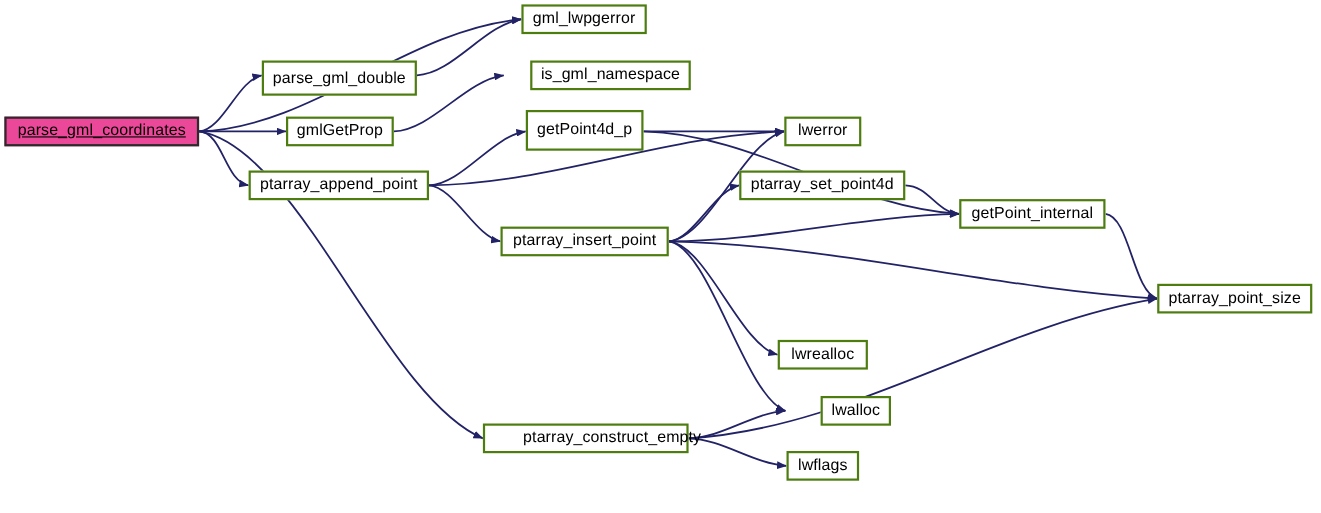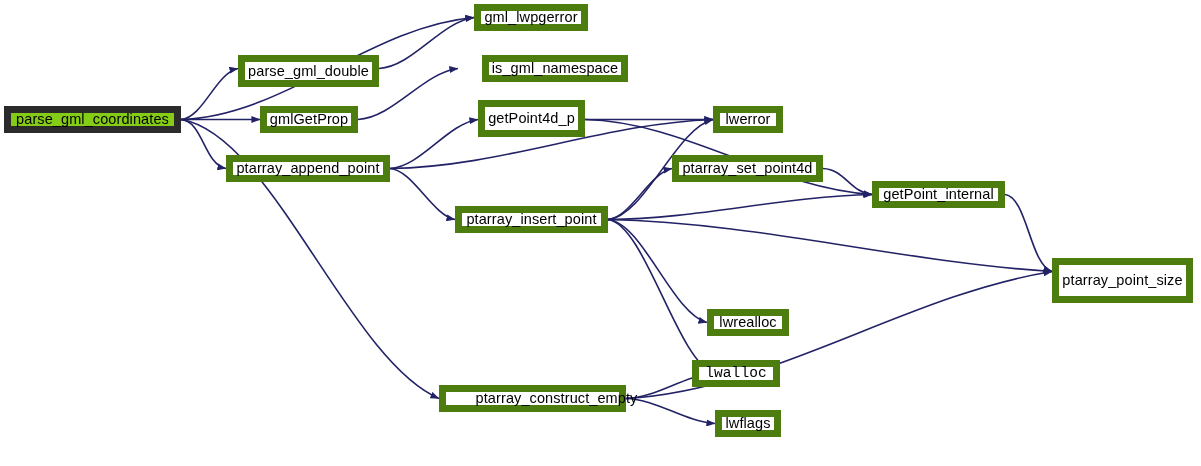--- a/index.html
+++ b/index.html
@@ -19,34 +19,35 @@
     position: absolute;
     left: 0;
     top: 0;
     width: 1201px;
     height: 466px;
     pointer-events: none;
   }
   .node {
     position: absolute;
     box-sizing: border-box;
-    border: 7px solid #4d7c0f;
+    border: 2px solid #4d7c0f;
     background: #ffffff;
     color: #000000;
     font-size: 14.5px;
     line-height: 1;
     display: flex;
     align-items: center;
     justify-content: center;
     white-space: nowrap;
     letter-spacing: 0.1px;
   }
   .node.current {
-    background: #84cc16;
+    background: #ec4899;
     border-color: #2b2b2b;
+    text-decoration: underline;
   }
   .node-label {
     display: block;
     padding: 0 2px;
   }
 </style>
 </head>
 <body>
 
 <div id="canvas">
@@ -109,27 +110,27 @@
       </div>
       <div class="node" style="left: 672px; top: 155px; width: 151px; height: 27px;">
         <span class="node-label">ptarray_set_point4d</span>
       </div>
       <div class="node" style="left: 872px; top: 181px; width: 133px; height: 27px;">
         <span class="node-label">getPoint_internal</span>
       </div>
       <div class="node" style="left: 455px; top: 206px; width: 153px; height: 27px;">
         <span class="node-label">ptarray_insert_point</span>
       </div>
-      <div class="node" style="left: 1052px; top: 258px; width: 141px; height: 45px;">
+      <div class="node" style="left: 1052px; top: 258px; width: 141px; height: 27px;">
         <span class="node-label">ptarray_point_size</span>
       </div>
       <div class="node" style="left: 707px; top: 309px; width: 82px; height: 27px;">
         <span class="node-label">lwrealloc</span>
       </div>
-      <div class="node" style="left: 692px; top: 360px; width: 88px; height: 27px; font-family: Liberation Mono, monospace;">
+      <div class="node" style="left: 746px; top: 360px; width: 64px; height: 27px;">
         <span class="node-label">lwalloc</span>
       </div>
       <div class="node" style="left: 439px; top: 385px; width: 187px; height: 27px; padding-left: 48px;">
         <span class="node-label">ptarray_construct_empty</span>
       </div>
       <div class="node" style="left: 715px; top: 410px; width: 66px; height: 27px;">
         <span class="node-label">lwflags</span>
       </div>
     </div>
 </div>

